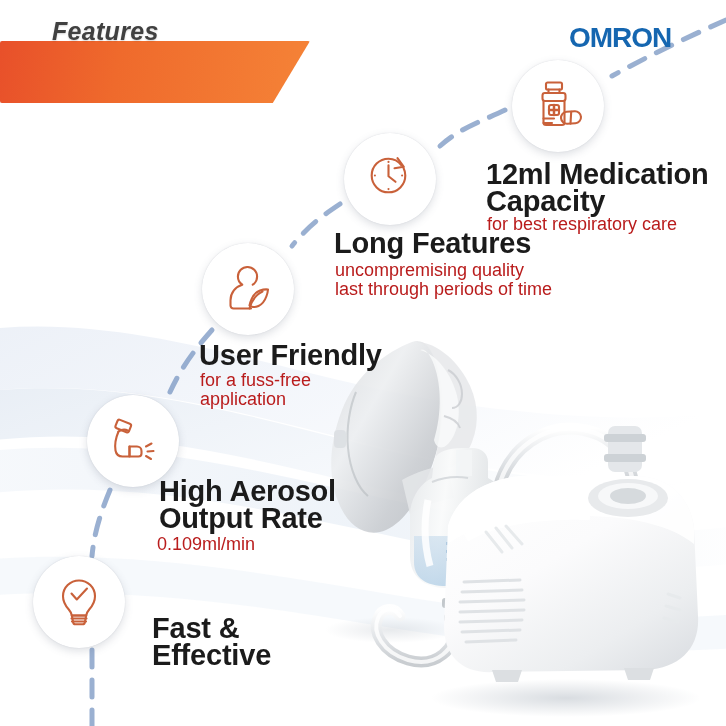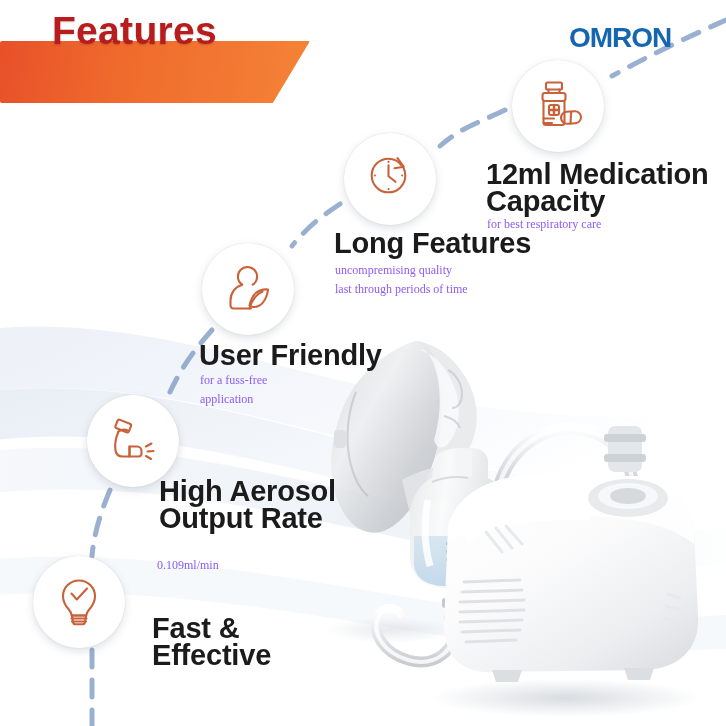--- a/index.html
+++ b/index.html
@@ -31,23 +31,23 @@
     position:absolute; left:0px; top:41px;
     width:310px; height:62px;
     background:linear-gradient(100deg,#e8502a 0%, #ef6a2c 38%, #f58337 100%);
     -webkit-clip-path:polygon(0 0, 100% 0, 88% 100%, 0 100%);
     clip-path:polygon(0 0, 100% 0, 88% 100%, 0 100%);
     border-radius:2px;
     filter:drop-shadow(0 2px 3px rgba(0,0,0,.18));
   }
   .banner-label{
     position:absolute; left:52px; top:6px;
-    font-size:39px; line-height:50px;
-    font-weight:bold;
-    color:#b91c1c; letter-spacing:.3px;
+    font-size:25px; line-height:50px;
+    font-style:italic; font-weight:bold;
+    color:#404040; letter-spacing:.3px;
     text-shadow:0 1px 2px rgba(0,0,0,.18);
     white-space:nowrap;
   }
 
   
   .logo{
     position:absolute; left:569px; top:18px;
     font-size:28px; line-height:40px;
     font-weight:bold; font-style:normal;
     color:#1566b0; letter-spacing:-1px;
@@ -68,42 +68,41 @@
 
   .ftitle{
     position:absolute;
     font-size:29px; line-height:27px;
     font-weight:bold; color:#1b1b1b;
     letter-spacing:-.2px;
     white-space:pre-line;
   }
   .fsub{
     position:absolute;
-    font-size:12px; line-height:19px;
-    color:#8b5cf6; font-weight:normal;
+    font-size:18px; line-height:19px;
+    color:#b91c1c; font-weight:normal;
     white-space:pre-line;
-    font-family:Liberation Serif, serif;
   }
 
   
   #f-med      { left:512px; top:60px;  width:214px; }
   #f-med .ftitle{ left:-26px; top:101px; width:230px; }
   #f-med .fsub  { left:-25px; top:155px; width:230px; }
 
   #f-long     { left:344px; top:133px; width:240px; }
   #f-long .ftitle{ left:-10px; top:97px; width:240px; }
   #f-long .fsub  { left:-9px;  top:128px; width:240px; }
 
   #f-user     { left:202px; top:243px; width:230px; }
   #f-user .ftitle{ left:-3px; top:99px; width:230px; }
   #f-user .fsub  { left:-2px; top:128px; width:230px; }
 
   #f-aero     { left:87px;  top:395px; width:240px; }
   #f-aero .ftitle{ left:72px; top:83px; width:240px; }
-  #f-aero .fsub  { left:70px; top:140px; width:240px;margin-top:21px; }
+  #f-aero .fsub  { left:70px; top:140px; width:240px; }
 
   #f-fast     { left:33px;  top:556px; width:230px; }
   #f-fast .ftitle{ left:119px; top:27px; width:220px;margin-top:32px; }
 </style>
 </head>
 <body>
 
 <div id="stage">
 
   <svg id="bg-waves" viewBox="0 0 726 726" xmlns="http://www.w3.org/2000/svg">

